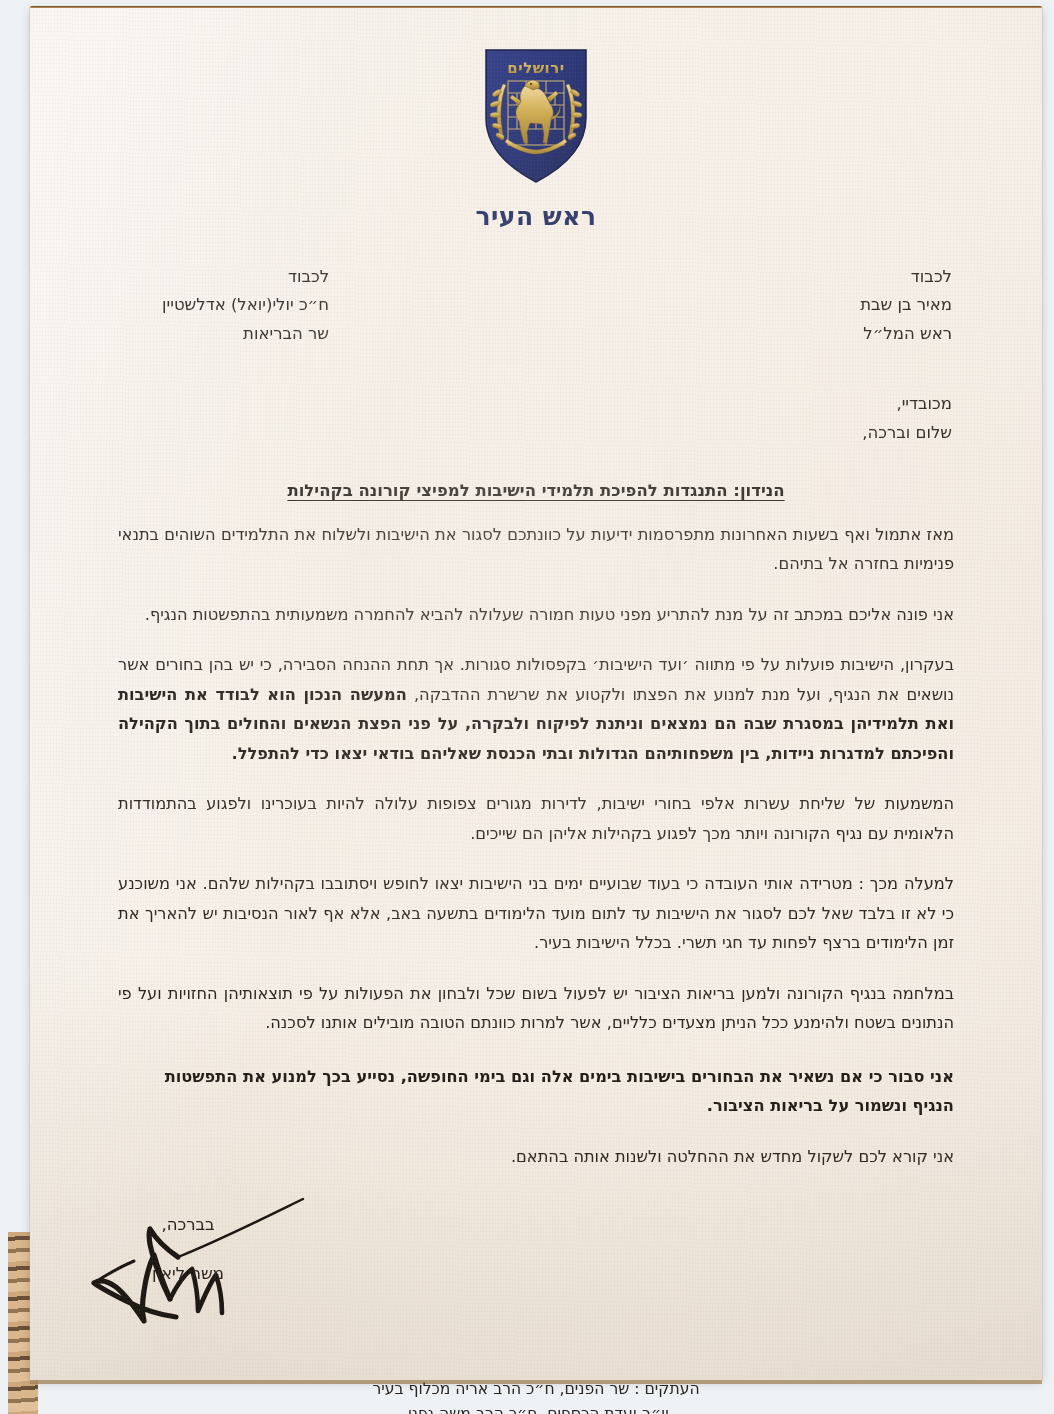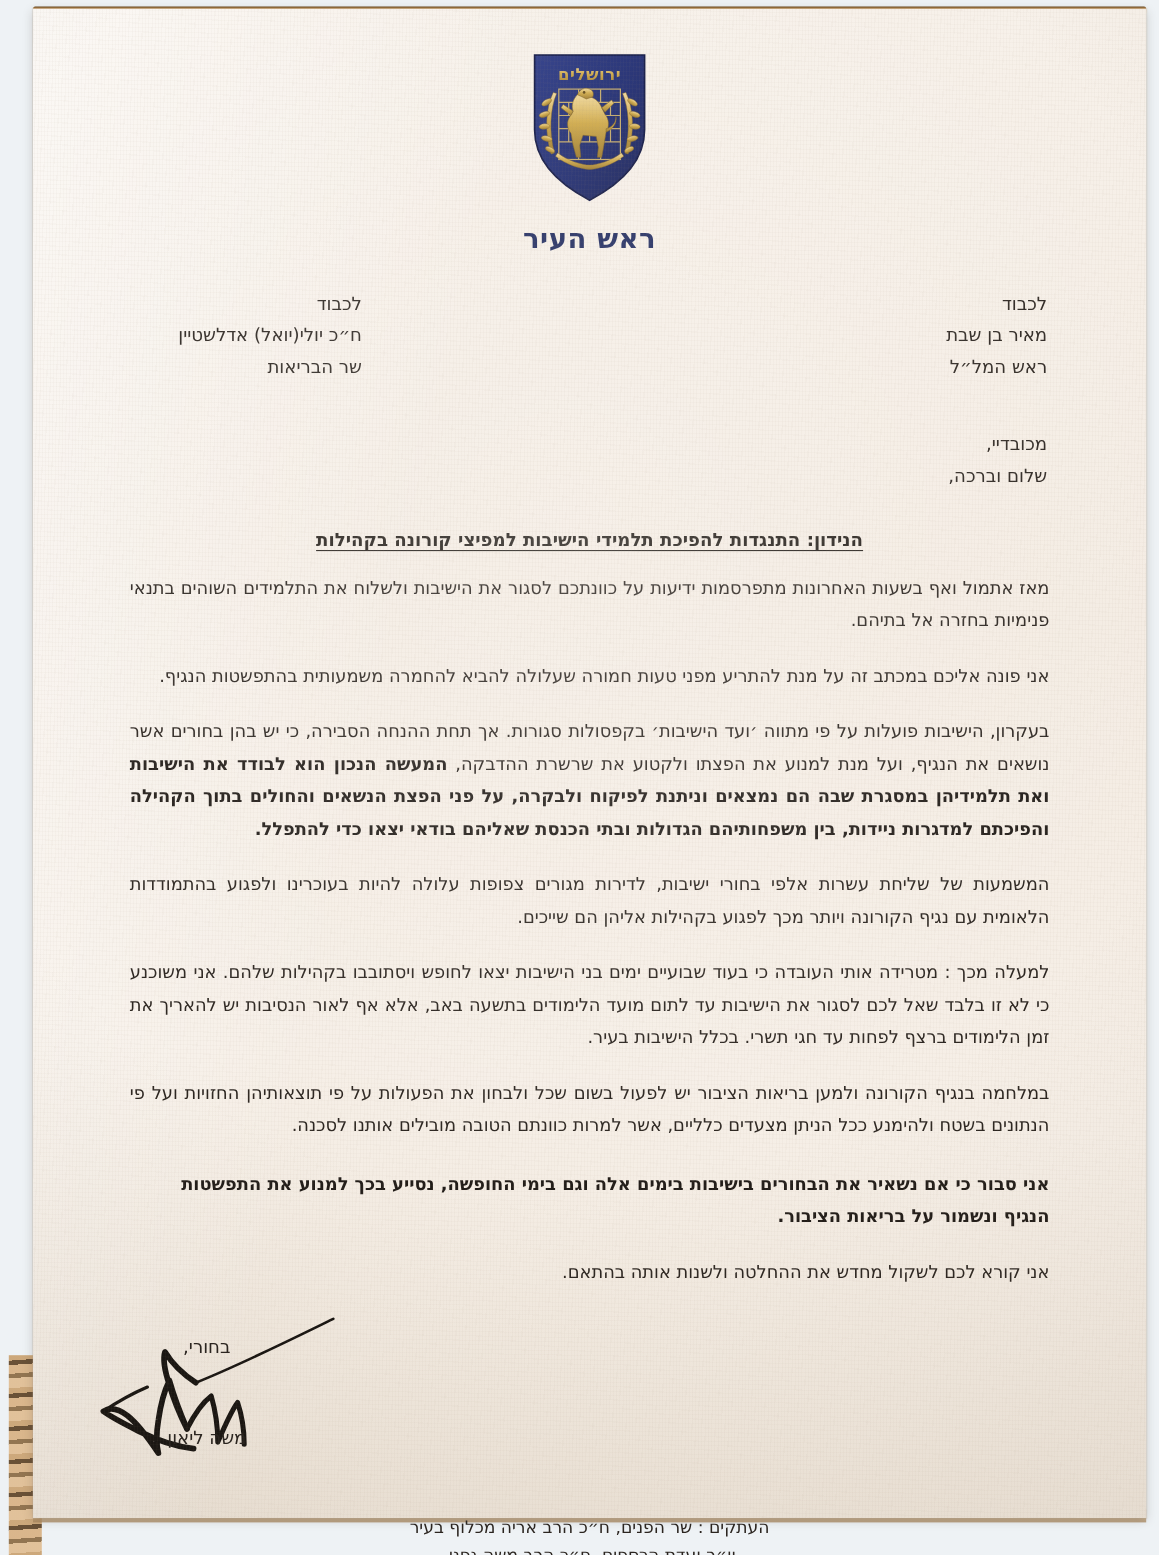--- a/index.html
+++ b/index.html
@@ -191,21 +191,21 @@
     position: absolute;
     right: 640px;
     top: -14px;
     width: 260px;
     height: 150px;
     pointer-events: none;
   }
   .sig-name {
     font-size: 16.5px;
     color: #2b2520;
-    margin-top: 64px;
+    margin-top: 30px;
     position: relative;
     z-index: 1;
     text-align: center;
   }
 
   
   .cc {
     margin-top: 22px;
     text-align: center;
     font-size: 15.6px;
@@ -341,21 +341,21 @@
         <p class="para"><span>בעקרון, הישיבות פועלות על פי מתווה ׳ועד הישיבות׳ בקפסולות סגורות. אך תחת ההנחה הסבירה, כי יש בהן בחורים אשר נושאים את הנגיף, ועל מנת למנוע את הפצתו ולקטוע את שרשרת ההדבקה, </span><b>המעשה הנכון הוא לבודד את הישיבות ואת תלמידיהן במסגרת שבה הם נמצאים וניתנת לפיקוח ולבקרה, על פני הפצת הנשאים והחולים בתוך הקהילה והפיכתם למדגרות ניידות, בין משפחותיהם הגדולות ובתי הכנסת שאליהם בודאי יצאו כדי להתפלל.</b></p>
         <p class="para">המשמעות של שליחת עשרות אלפי בחורי ישיבות, לדירות מגורים צפופות עלולה להיות בעוכרינו ולפגוע בהתמודדות הלאומית עם נגיף הקורונה ויותר מכך לפגוע בקהילות אליהן הם שייכים.</p>
         <p class="para">למעלה מכך : מטרידה אותי העובדה כי בעוד שבועיים ימים בני הישיבות יצאו לחופש ויסתובבו בקהילות שלהם. אני משוכנע כי לא זו בלבד שאל לכם לסגור את הישיבות עד לתום מועד הלימודים בתשעה באב, אלא אף לאור הנסיבות יש להאריך את זמן הלימודים ברצף לפחות עד חגי תשרי. בכלל הישיבות בעיר.</p>
         <p class="para">במלחמה בנגיף הקורונה ולמען בריאות הציבור יש לפעול בשום שכל ולבחון את הפעולות על פי תוצאותיהן החזויות ועל פי הנתונים בשטח ולהימנע ככל הניתן מצעדים כלליים, אשר למרות כוונתם הטובה מובילים אותנו לסכנה.</p>
         <p class="para allbold closing-call">אני סבור כי אם נשאיר  את הבחורים בישיבות בימים אלה וגם בימי החופשה, נסייע בכך למנוע את התפשטות הנגיף ונשמור על בריאות הציבור.</p>
         <p class="para last-center">אני קורא לכם לשקול מחדש את ההחלטה ולשנות אותה בהתאם.</p>
       </div>
 
       <div class="sig-area">
         <div class="sig-stack">
-          <div class="sig-greet">בחורי,</div>
+          <div class="sig-greet">בברכה,</div>
           <div class="sig-name">משה ליאון</div>
         </div>
         <svg class="sig-ink" viewBox="0 0 260 150">
           <g fill="none" stroke="#15120f" stroke-linecap="round" stroke-linejoin="round">
             <path d="M245 8 C200 30 160 50 120 66" stroke-width="2.4"></path>
             <path d="M120 66 C108 58 98 48 92 38 C90 44 92 56 96 68
                      C100 82 106 96 112 108 C106 94 100 78 96 64
                      C92 72 88 86 86 100 C84 112 84 122 86 130
                      C78 118 68 104 58 96 C50 90 42 88 36 92
                      C44 98 56 104 68 110 C84 118 102 124 118 126" stroke-width="5.2"></path>

